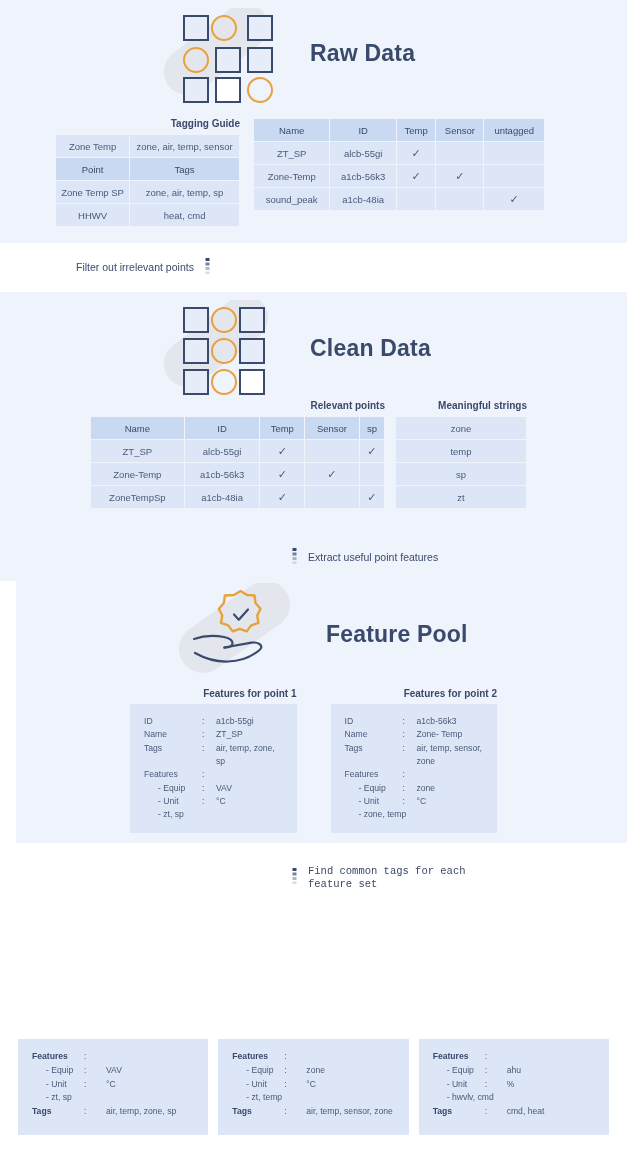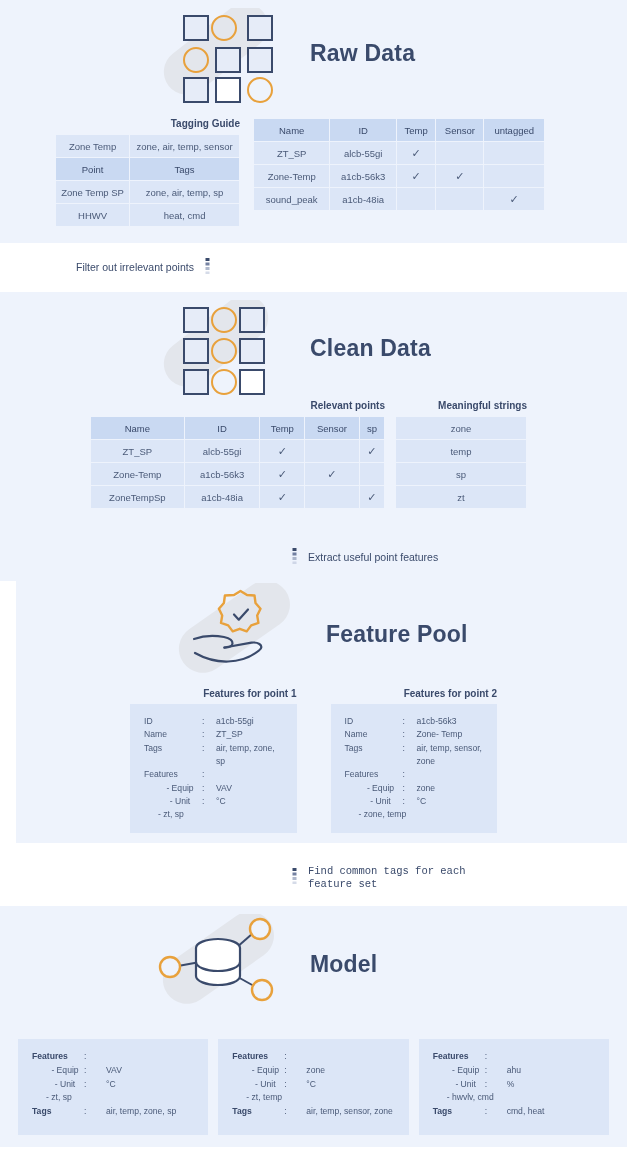--- a/index.html
+++ b/index.html
@@ -145,21 +145,21 @@
   .card {
     background: #dce6f7;
     padding: 11px 14px;
     font-size: 8.6px;
     line-height: 1.55;
     color: #4a5a78;
     min-height: 113px;
   }
   .kv { display: flex; }
   .kv .k    { width: 58px; }
-  .kv .k.ind{ width: 58px; padding-left: 14px; text-align: center; }
+  .kv .k.ind{ width: 58px; padding-left: 14px; }
   .kv .c    { width: 14px; }
   .kv .v    { flex: 1; }
   .plain    { padding-left: 14px; }
 
   
   .model-wrap {
     position: absolute;
     top: 1039px;
     left: 0;
     width: 627px;
@@ -471,39 +471,20 @@
       <svg viewBox="0 0 9 20" width="9" height="20">
         <rect x="2.5" y="0" width="4" height="3" fill="#3a4a6b"></rect>
         <rect x="2.5" y="4.5" width="4" height="3" fill="#51618a" opacity=".8"></rect>
         <rect x="2.5" y="9" width="4" height="3" fill="#8d9ab7" opacity=".7"></rect>
         <rect x="2.5" y="13.5" width="4" height="2.5" fill="#b9c3d8" opacity=".6"></rect>
       </svg>
     </span>
     <span class="t-label">Find common tags for each feature set</span>
   </div>
 
-  <div class="section" id="section-model">
-    <div class="sec-head">
-      <div class="sec-icon">
-        <svg viewBox="0 0 150 98" width="150" height="98">
-          <rect x="8" y="20" width="125" height="48" rx="24" fill="#e3e6ec" transform="rotate(-35 70 44)"></rect>
-          <line x1="30" y1="52" x2="52" y2="48" stroke="#3a4a6b" stroke-width="2"></line>
-          <line x1="88" y1="34" x2="104" y2="20" stroke="#3a4a6b" stroke-width="2"></line>
-          <line x1="88" y1="62" x2="106" y2="72" stroke="#3a4a6b" stroke-width="2"></line>
-          <ellipse cx="70" cy="34" rx="22" ry="9" fill="#ffffff" stroke="#3a4a6b" stroke-width="2.2"></ellipse>
-          <path d="M48 34 v28 a22 9 0 0 0 44 0 v-28" fill="#ffffff" stroke="#3a4a6b" stroke-width="2.2"></path>
-          <path d="M48 48 a22 9 0 0 0 44 0" fill="none" stroke="#3a4a6b" stroke-width="2.2"></path>
-          <circle cx="22" cy="53" r="10" fill="#eef3fc" stroke="#e8a13c" stroke-width="2.4"></circle>
-          <circle cx="112" cy="15" r="10" fill="#eef3fc" stroke="#e8a13c" stroke-width="2.4"></circle>
-          <circle cx="114" cy="76" r="10" fill="#eef3fc" stroke="#e8a13c" stroke-width="2.4"></circle>
-        </svg>
-      </div>
-      <div class="sec-title" id="title-model">Model</div>
-    </div>
-  </div>
 
   <div class="model-wrap">
     <div class="mcard">
       <div class="kv">
         <span class="k">Features</span>
         <span class="c">:</span>
         <span class="v"></span>
       </div>
       <div class="kv">
         <span class="k ind">- Equip</span>

